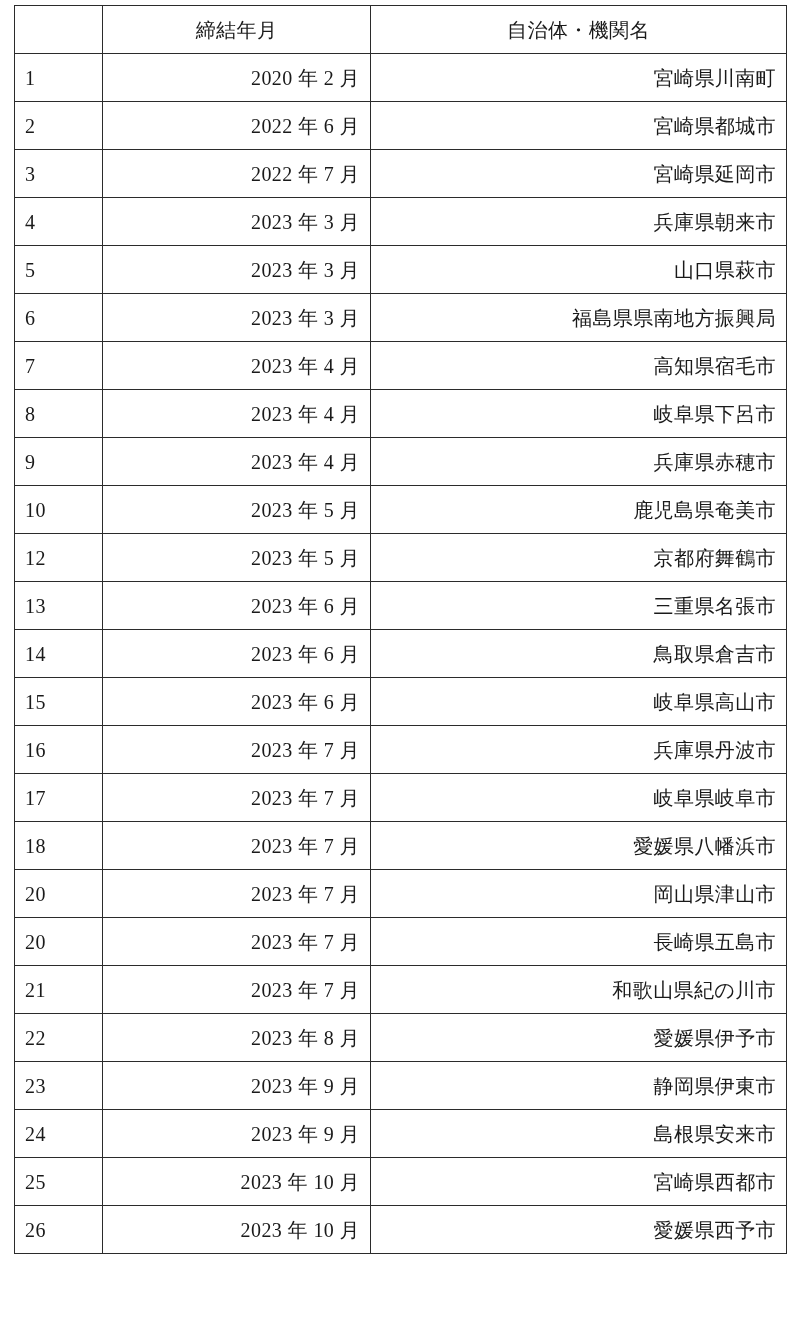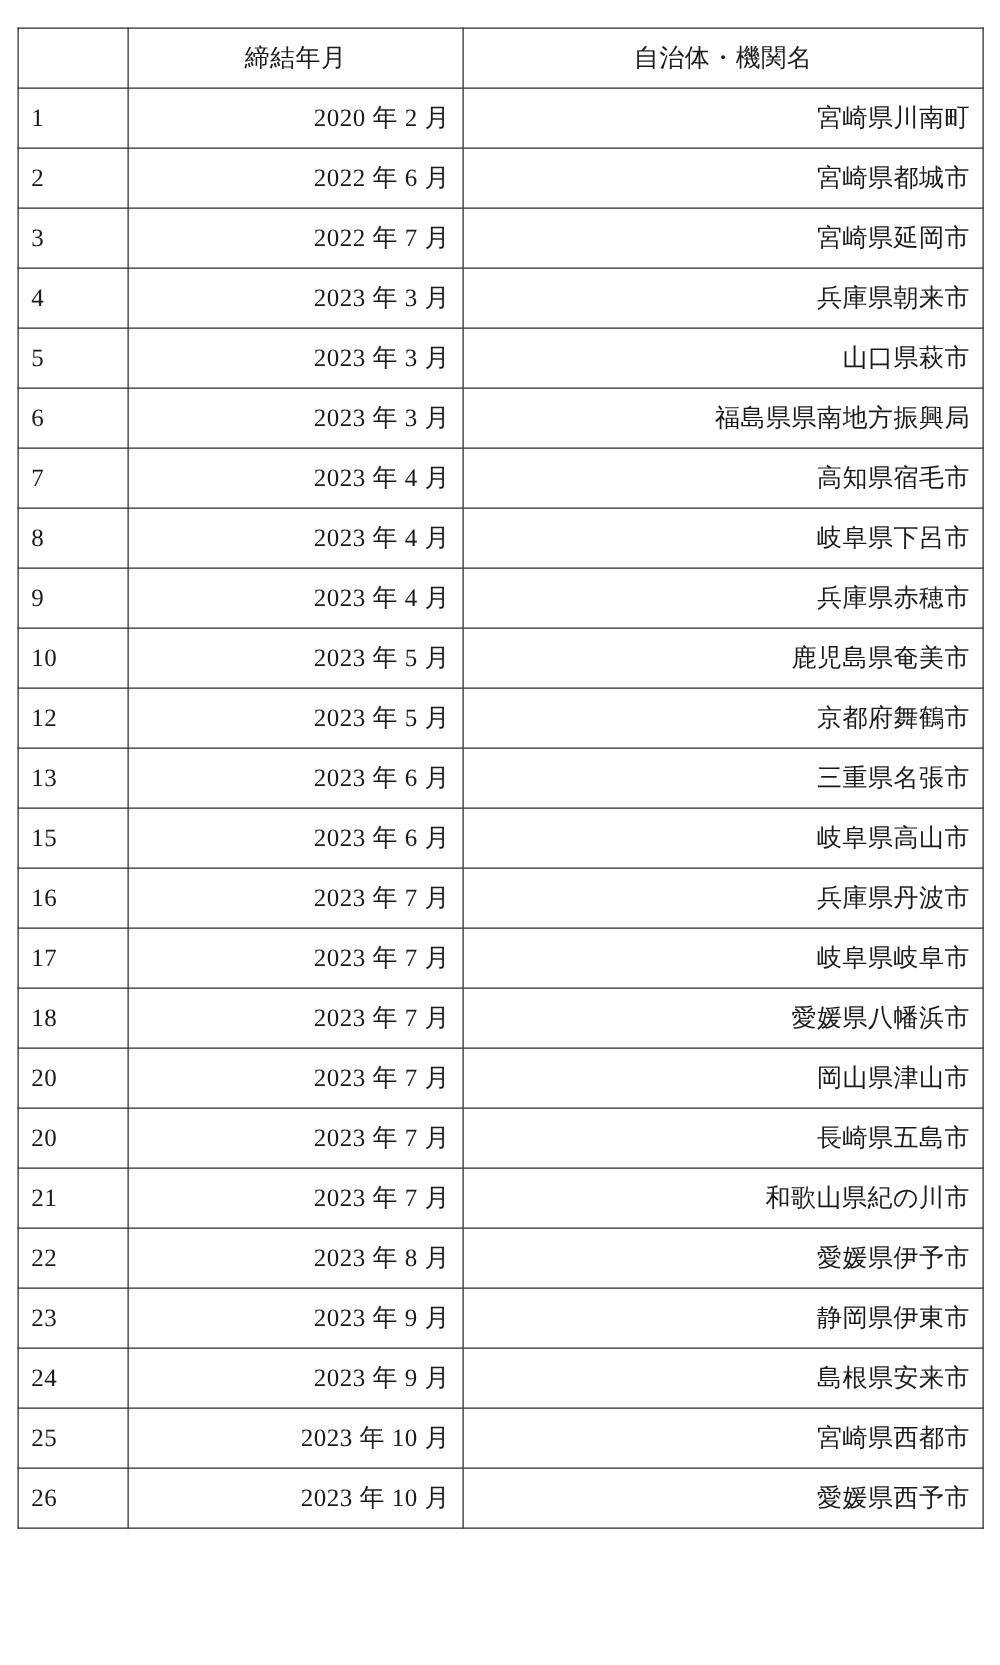--- a/index.html
+++ b/index.html
@@ -11,21 +11,21 @@
     width: 800px;
     height: 1332px;
     font-family: "Liberation Serif", "DejaVu Serif", serif;
     color: #1a1a1a;
     overflow: hidden;
   }
   .page {
     width: 780px;
     height: 1332px;
     box-sizing: border-box;
-    padding: 22px 14px 10px 14px;
+    padding: 5px 14px 10px 14px;
   }
   table.agreement-table {
     border-collapse: collapse;
     width: 772px;
     table-layout: fixed;
   }
   table.agreement-table col.col-no { width: 88px; }
   table.agreement-table col.col-date { width: 268px; }
   table.agreement-table col.col-org { width: 416px; }
 
@@ -131,20 +131,25 @@
           <td class="cell-no">12</td>
           <td class="cell-date">2023 年 5 月</td>
           <td class="cell-org">京都府舞鶴市</td>
         </tr>
         <tr>
           <td class="cell-no">13</td>
           <td class="cell-date">2023 年 6 月</td>
           <td class="cell-org">三重県名張市</td>
         </tr>
         <tr>
+          <td class="cell-no">14</td>
+          <td class="cell-date">2023 年 6 月</td>
+          <td class="cell-org">鳥取県倉吉市</td>
+        </tr>
+        <tr>
           <td class="cell-no">15</td>
           <td class="cell-date">2023 年 6 月</td>
           <td class="cell-org">岐阜県高山市</td>
         </tr>
         <tr>
           <td class="cell-no">16</td>
           <td class="cell-date">2023 年 7 月</td>
           <td class="cell-org">兵庫県丹波市</td>
         </tr>
         <tr>

